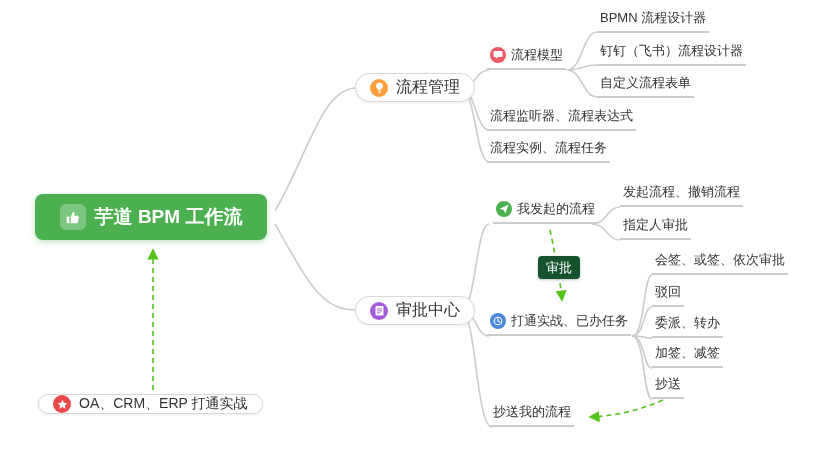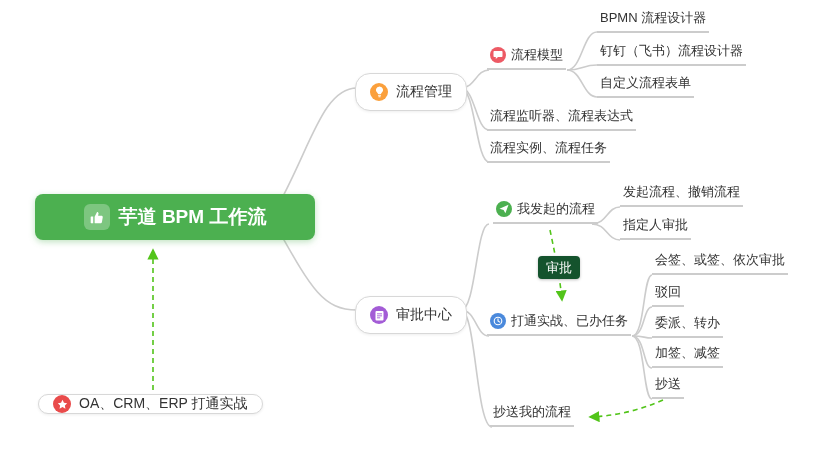--- a/index.html
+++ b/index.html
@@ -1,27 +1,27 @@
 <!DOCTYPE html>
 <html><head>
 <meta charset="utf-8">
 <style>
   html,body{margin:0;padding:0;background:#fff;}
   body{font-family:"Liberation Sans","DejaVu Sans",sans-serif;}
   .canvas{position:relative;width:814px;height:453px;background:#ffffff;overflow:hidden;}
   svg.links{position:absolute;left:0;top:0;}
 
-  .root-node{position:absolute;left:35px;top:194px;width:280px;height:46px;background:#4CB050;
+  .root-node{position:absolute;left:35px;top:194px;width:232px;height:46px;background:#4CB050;
     border-radius:8px;display:flex;align-items:center;justify-content:center;gap:9px;color:#fff;
     font-size:19px;font-weight:bold;box-shadow:0 2px 6px rgba(76,176,80,.35);}
   .root-icon{width:26px;height:26px;border-radius:6px;background:rgba(255,255,255,.28);
     display:inline-flex;align-items:center;justify-content:center;flex:none;}
 
   .box-node{position:absolute;display:flex;align-items:center;gap:8px;background:#fff;
-    border:1px solid #d8d8d8;border-radius:15px;height:38px;padding:0 14px;font-size:14px;
+    border:1px solid #d8d8d8;border-radius:15px;height:29px;padding:0 14px;font-size:16px;
     color:#333;box-shadow:0 1px 3px rgba(0,0,0,.07);white-space:nowrap;box-sizing:border-box;}
   .oa-node{position:absolute;left:38px;top:394px;display:flex;align-items:center;gap:8px;background:#fff;
     border:1px solid #d8d8d8;border-radius:16px;height:20px;padding:0 14px;font-size:14px;color:#333;
     box-shadow:0 1px 3px rgba(0,0,0,.07);white-space:nowrap;box-sizing:border-box;}
 
   .icon-circle{border-radius:50%;display:inline-flex;align-items:center;justify-content:center;flex:none;}
   .ic-18{width:18px;height:18px;}
   .ic-16{width:16px;height:16px;}
   .bg-orange{background:#FBA03C;}
   .bg-purple{background:#A35CD6;}

